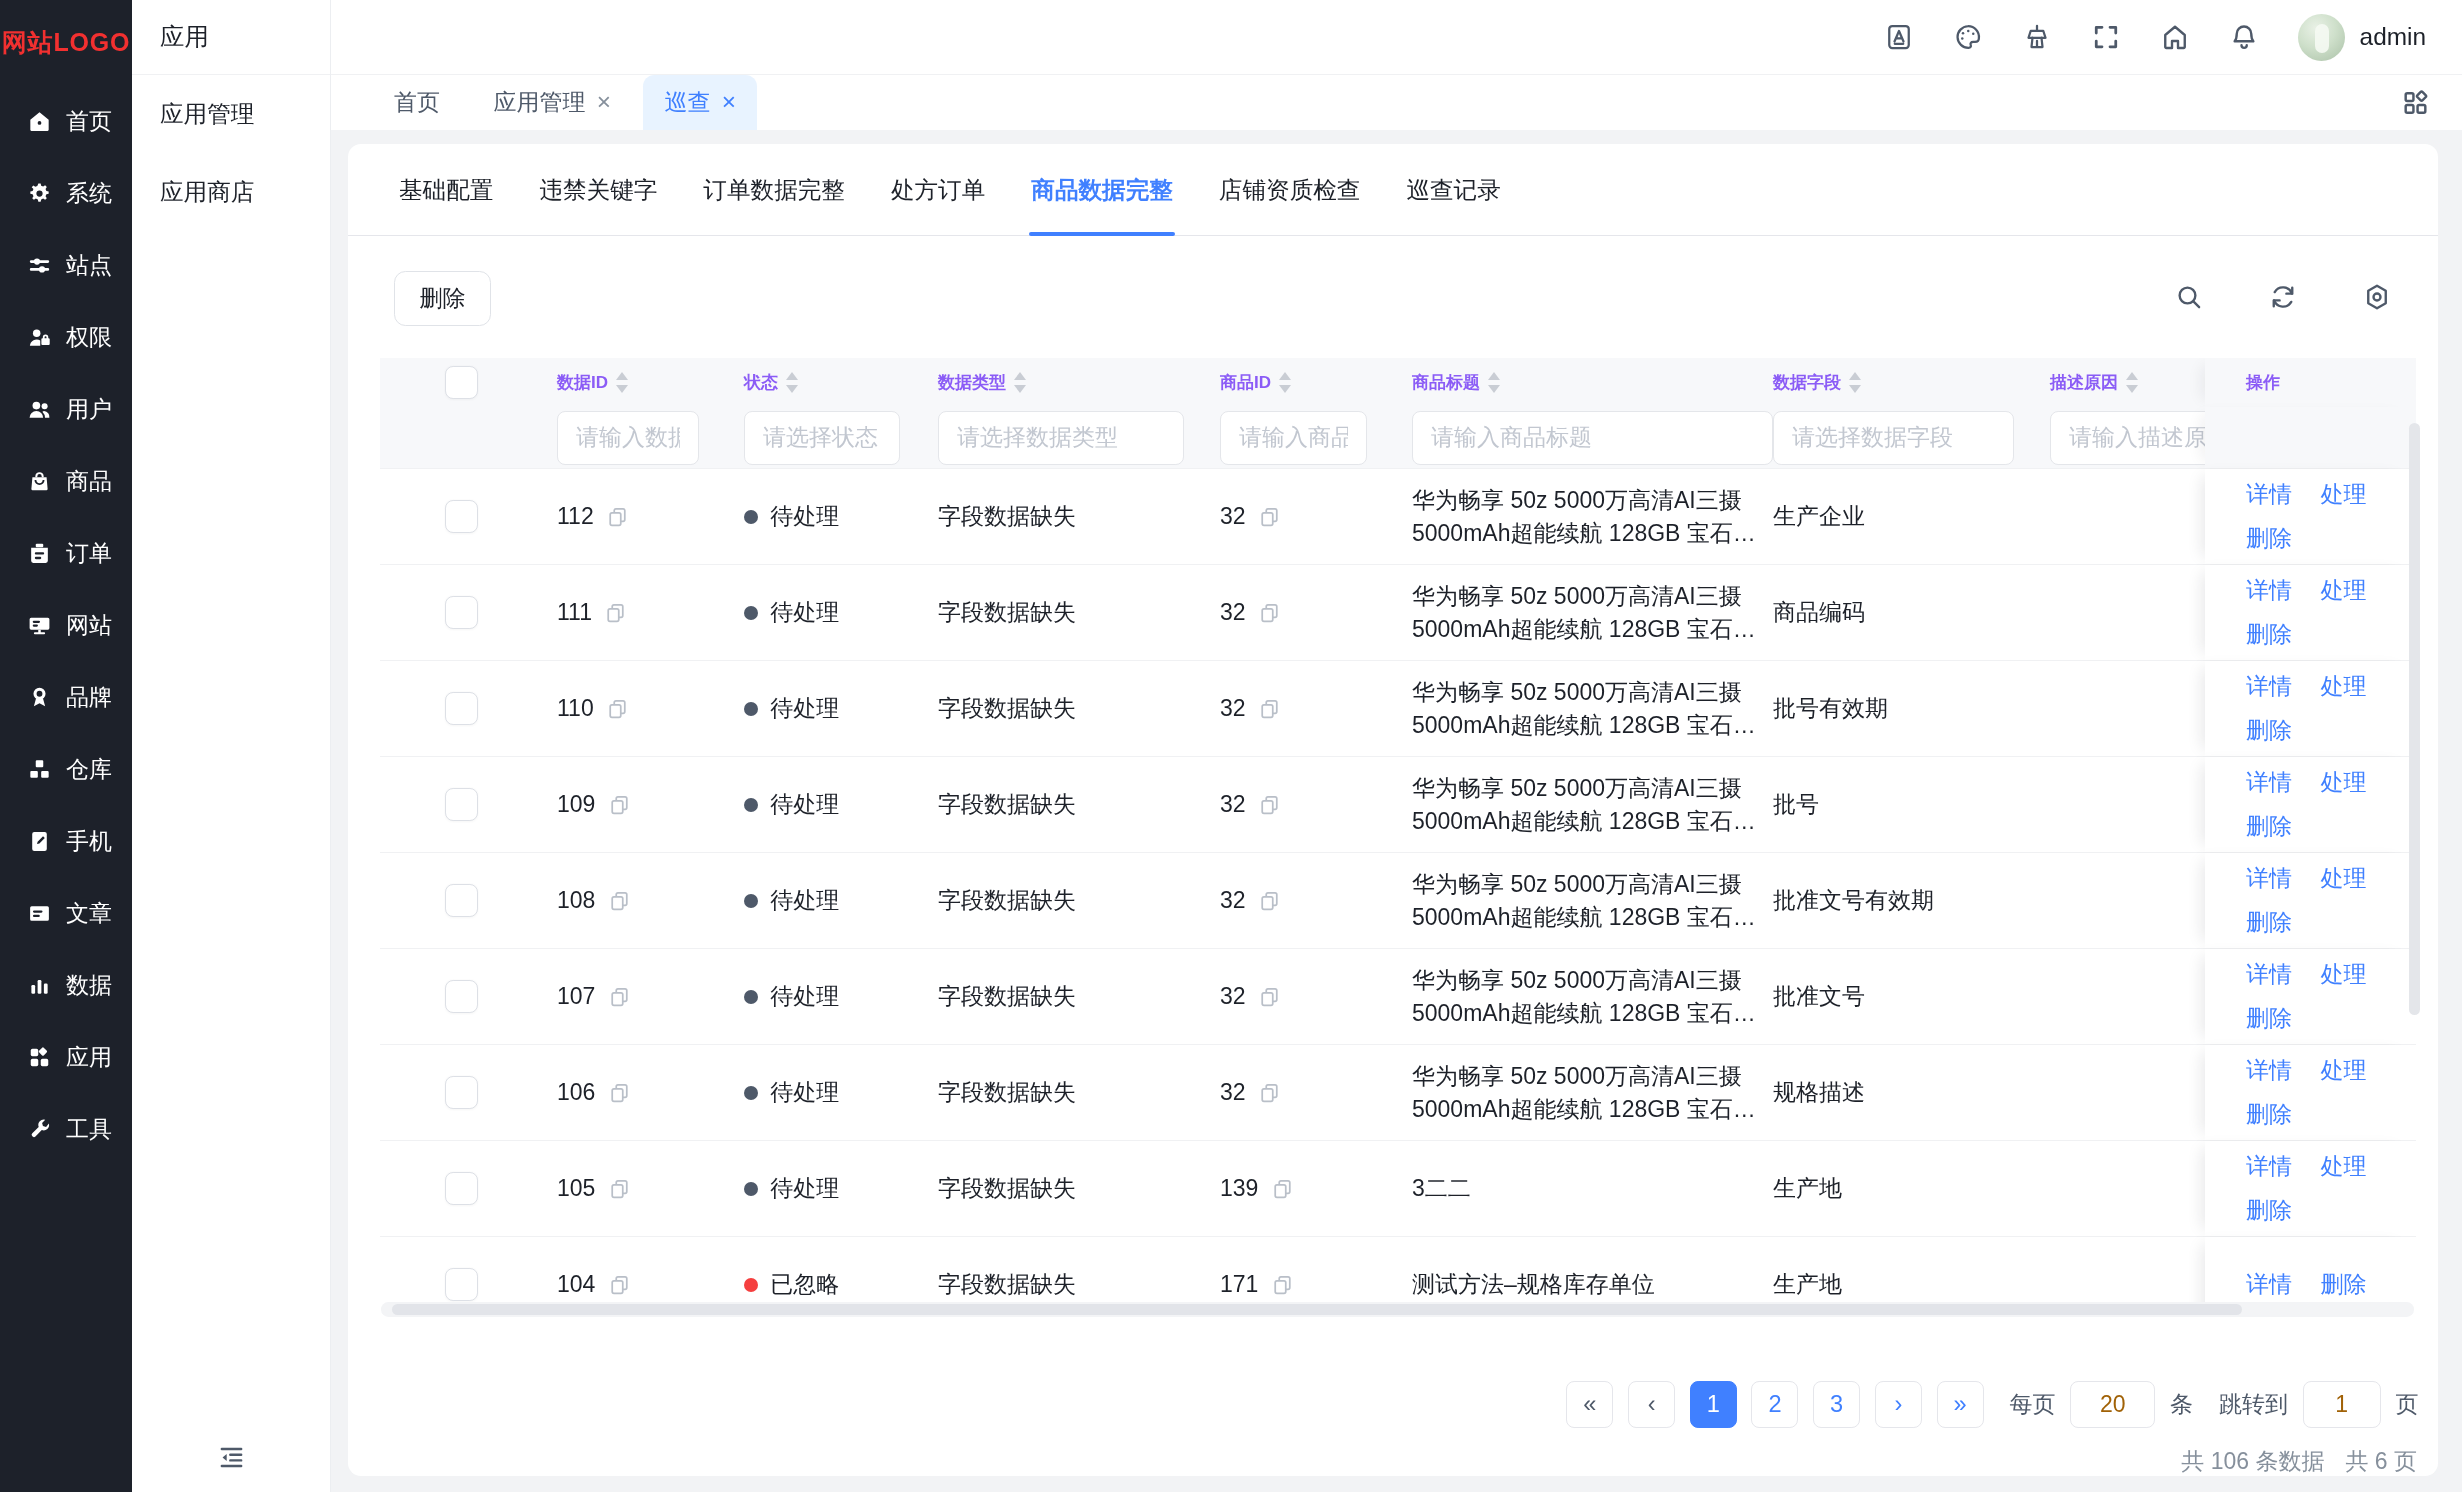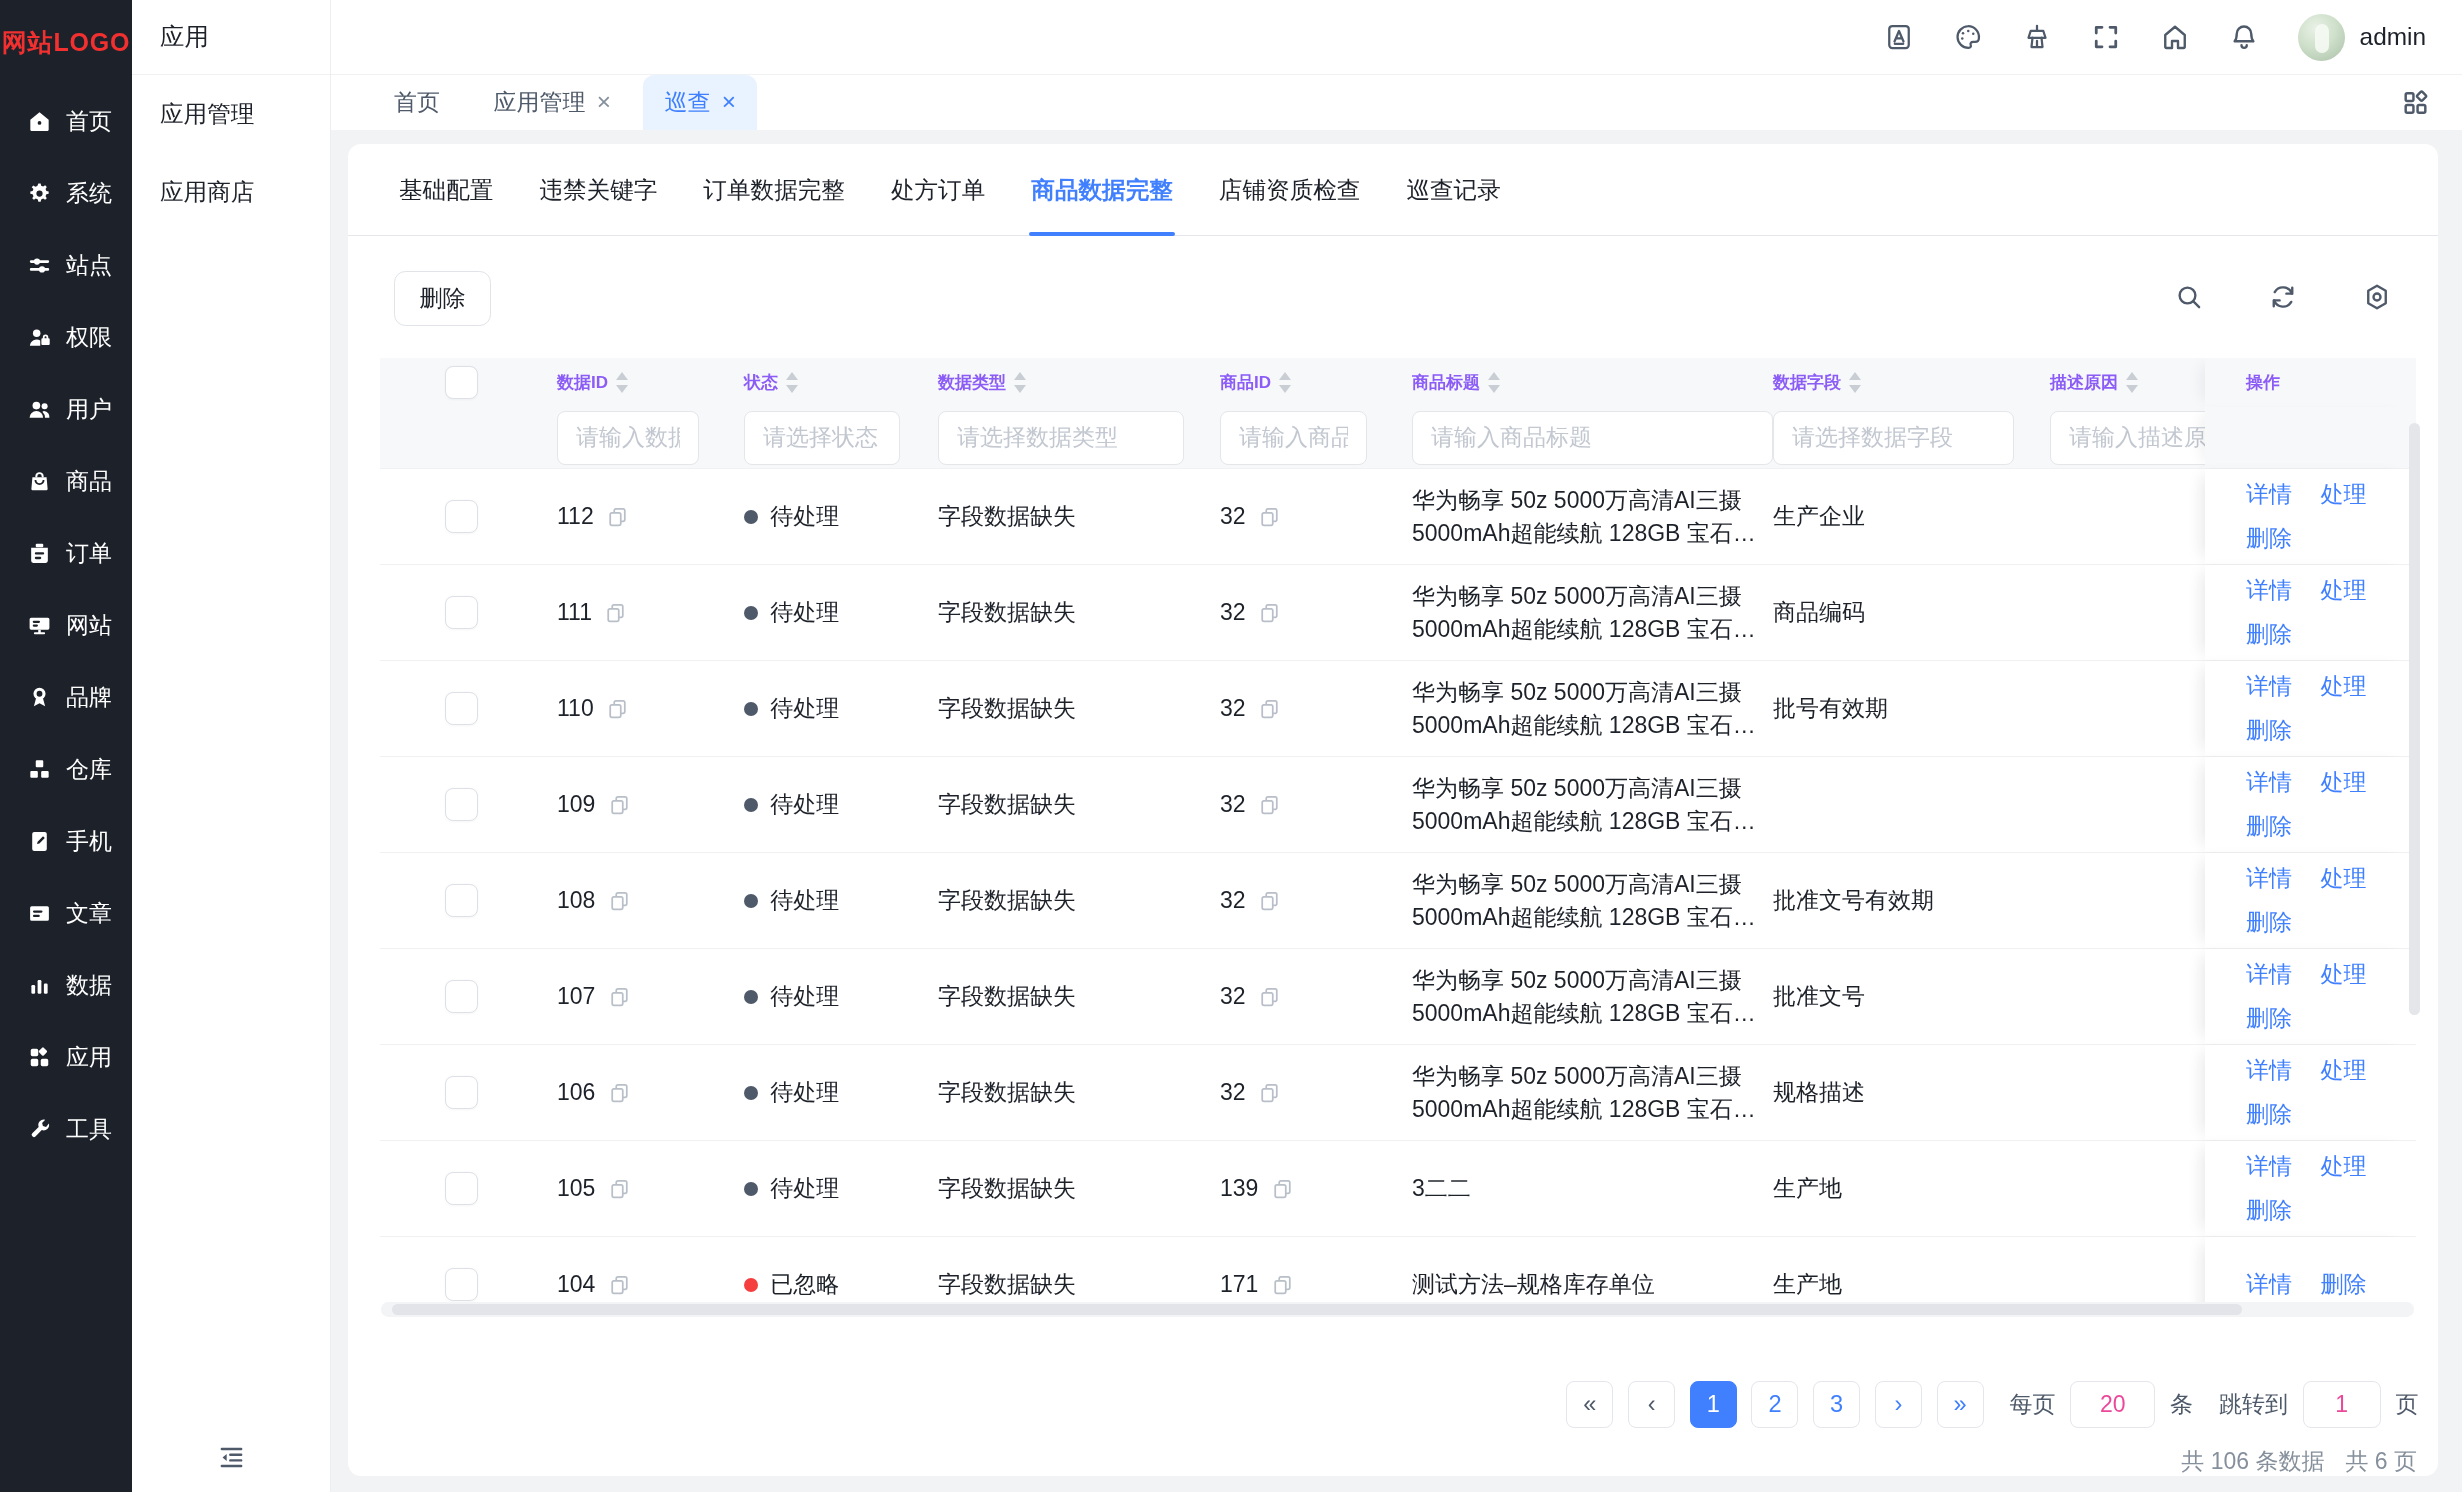--- a/index.html
+++ b/index.html
@@ -81,21 +81,21 @@
 .h-scrollbar{position:absolute;left:33px;right:24.4px;top:1158px;height:14.7px;background:#f3f4f6;border-radius:7.3px}
 .h-thumb{position:absolute;left:11.4px;top:1.6px;height:11.4px;width:91%;background:#e2e4e9;border-radius:5.7px;cursor:pointer}
 
 
 .pager{position:absolute;right:19.6px;top:1237px;display:flex;align-items:center;gap:14.7px;font-size:23px;color:#4e5969}
 .p-btn{min-width:47px;height:47px;padding:0 9.8px;border:0.8px solid #e5e6eb;border-radius:8.1px;background:#fff;display:flex;align-items:center;justify-content:center;font-size:23.6px;color:#4080ff;cursor:pointer}
 .p-btn.gray{color:#4e5969}
 .p-btn.active{background:#4080ff;border-color:#4080ff;color:#fff}
 .p-label{white-space:nowrap}
 .p-label.space{margin-left:11.4px}
-.p-input{width:85px;height:47px;border:0.8px solid #e5e6eb;border-radius:8.1px;text-align:center;font-size:23px;color:#ec4899;outline:none;background:#fff;font-family:inherit}
+.p-input{width:85px;height:47px;border:0.8px solid #e5e6eb;border-radius:8.1px;text-align:center;font-size:23px;color:#a16207;outline:none;background:#fff;font-family:inherit}
 .p-input.small{width:78px}
 .pager-summary{position:absolute;right:21px;top:1302px;font-size:23px;color:#86909c;display:flex;gap:21px}
 </style>
 </head>
 <body>
 
 <div class="sidebar">
   <div class="logo">网站LOGO</div>
   <div id="sidebar-menu">
       <div class="menu-item">
@@ -636,20 +636,23 @@
                 <span class="copy-icon">
                   <svg viewBox="0 0 24 24" fill="none" stroke="currentColor" stroke-width="1.8" stroke-linejoin="round">
                     <rect x="8.6" y="4" width="11" height="13" rx="1.8"></rect>
                     <rect x="4.4" y="8.2" width="11" height="13" rx="1.8" fill="#fff"></rect>
                   </svg>
                 </span>
               </div>
               <div class="cell" style="width: 407px; padding-left: 46px;">
                 <div class="cell-title-text">华为畅享 50z 5000万高清AI三摄 5000mAh超能续航 128GB 宝石蓝 大内存鸿蒙…</div>
               </div>
+              <div class="cell" style="width: 277px; padding-left: 0px;">
+                <span>批号</span>
+              </div>
               <div class="cell" style="width: 261px; padding-left: 0px;">
                 <span></span>
               </div>
             </div>
             <div class="action-col">
               <div class="action-links">
                 <span class="action-link">详情</span>
                 <span class="action-link">处理</span>
                 <span class="action-link">删除</span>
               </div>

